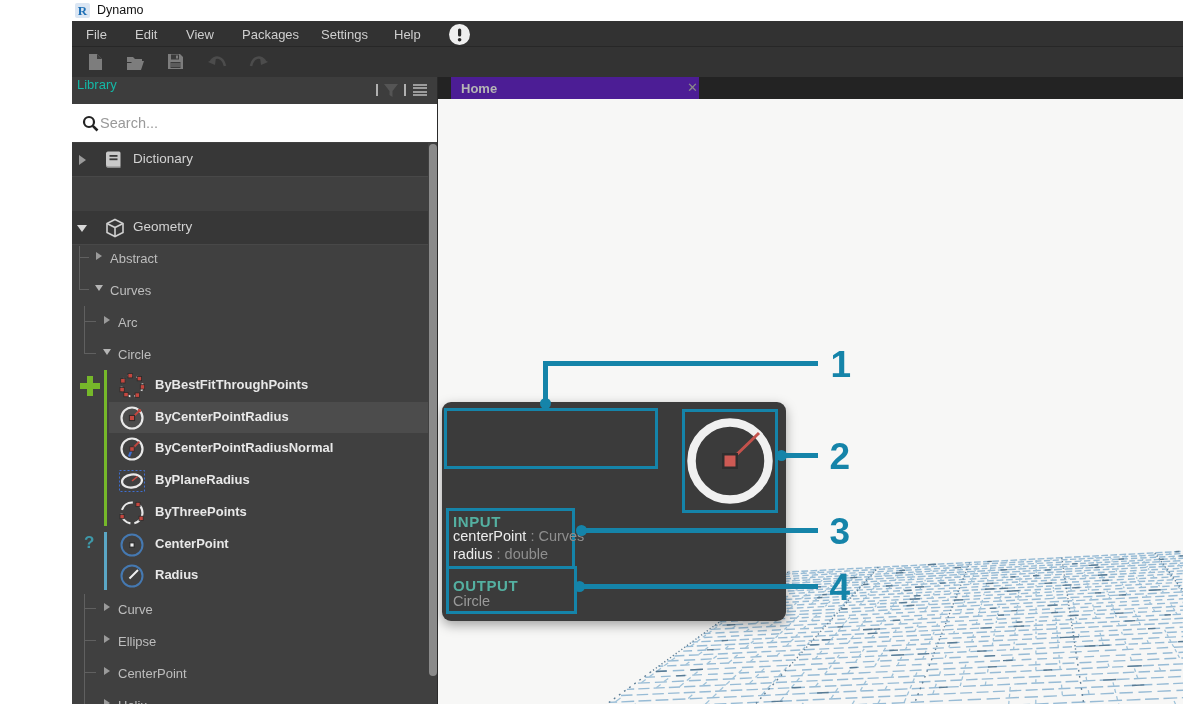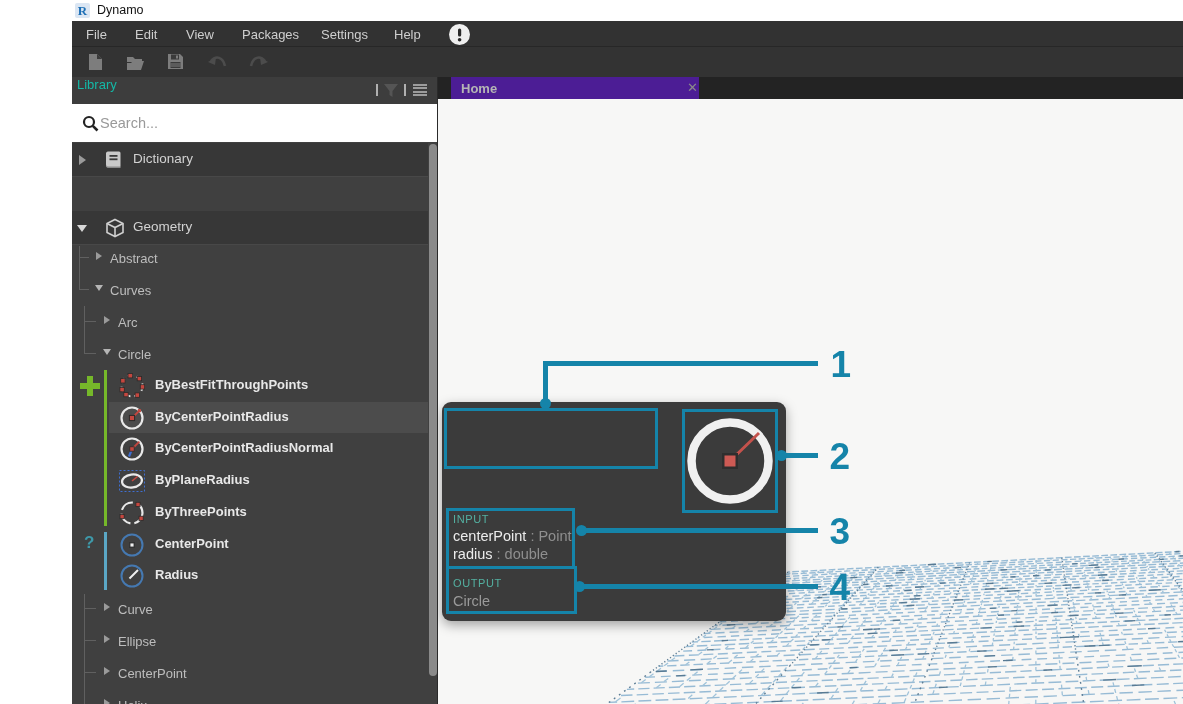--- a/index.html
+++ b/index.html
@@ -21,21 +21,21 @@
 #tabbar{position:absolute;left:0;top:0;width:745px;height:22px;background:#232323}
 #tab{position:absolute;left:13px;top:0;width:248px;height:22px;background:#4c1d95;color:#b5b5b5;font-size:13px;font-weight:700}
 #cv{position:absolute;left:0;top:22px;width:745px;height:605px;background:#f7f7f6}
 #gridwrap{position:absolute;left:0;top:0;width:745px;height:605px;overflow:hidden}
 #plane{position:absolute;left:0;top:0;width:745px;height:605px}
 #popup{position:absolute;left:4px;top:303px;width:344px;height:219px;background:#3b3b3b;border-radius:9px;box-shadow:0 4px 12px rgba(0,0,0,0.35)}
 .bluebox{position:absolute;border:3px solid #1584a9}
 .co{position:absolute;background:#1584a9}
 .num{position:absolute;font-size:37px;font-weight:700;color:#1584a9}
 .dot{position:absolute;width:11px;height:11px;border-radius:50%;background:#1584a9}
-.teal{font-size:11px;letter-spacing:0.6px;color:#54b0a1;font-weight:400}
+.teal{font-size:15px;letter-spacing:0.6px;color:#54b0a1;font-weight:700}
 .wt{color:#ececec}.gt{color:#8f8f8f}
 </style></head><body>
 <div id="titlebar">
   <svg width="15" height="15" viewBox="0 0 15 15" style="position:absolute;left:3px;top:3px">
       <rect x="0" y="0" width="15" height="15" rx="2" fill="#dbe6f3"></rect>
       <text x="7.5" y="12" font-family="Liberation Serif" font-size="13" font-weight="700" fill="#1d6fb5" text-anchor="middle">R</text>
     </svg>
   <span style="position:absolute;left:25px;top:3px;font-size:12.5px;color:#111">Dynamo</span>
 </div>
 <div id="menubar">
@@ -299,21 +299,21 @@
       <div class="bluebox" style="left:244px;top:310px;width:96px;height:104px"></div>
       <div class="bluebox" style="left:7.5px;top:408.5px;width:129px;height:61px"></div>
       <div class="bluebox" style="left:7.5px;top:466.5px;width:131px;height:48px"></div>
       <svg width="90" height="98" style="position:absolute;left:247px;top:313px">
         <circle cx="45" cy="49" r="38.5" fill="none" stroke="#f0f0f0" stroke-width="8.5"></circle>
         <line x1="45" y1="49" x2="74" y2="21" stroke="#c4524c" stroke-width="3"></line>
         <rect x="37" y="41" width="16" height="16" fill="#2e2e2e"></rect>
         <rect x="39.5" y="43.5" width="11" height="11" fill="#cd5a54"></rect>
       </svg>
       <span class="teal" style="position:absolute;left:15px;top:413.5px">INPUT</span>
-      <div style="position:absolute;left:15px;top:429px;font-size:14.5px"><span class="wt">centerPoint</span><span class="gt"> : Point</span></div>
+      <div style="position:absolute;left:15px;top:429px;font-size:14.5px"><span class="wt">centerPoint</span><span class="gt"> : Curves</span></div>
       <div style="position:absolute;left:15px;top:447px;font-size:14.5px"><span class="wt">radius</span><span class="gt"> : double</span></div>
       <span class="teal" style="position:absolute;left:15px;top:477.5px">OUTPUT</span>
       <div style="position:absolute;left:15px;top:494px;font-size:14.5px;color:#9a9a9a">Circle</div>
       <div class="co" style="left:105px;top:262px;width:275px;height:5px"></div>
       <div class="co" style="left:105px;top:262px;width:5px;height:43px"></div>
       <div class="dot" style="left:102.0px;top:299.0px"></div>
       <span class="num" style="left:392.5px;top:244.5px">1</span>
       <div class="co" style="left:348px;top:354px;width:32px;height:5px"></div>
       <div class="dot" style="left:338.0px;top:351.0px"></div>
       <span class="num" style="left:391.5px;top:336.5px">2</span>

